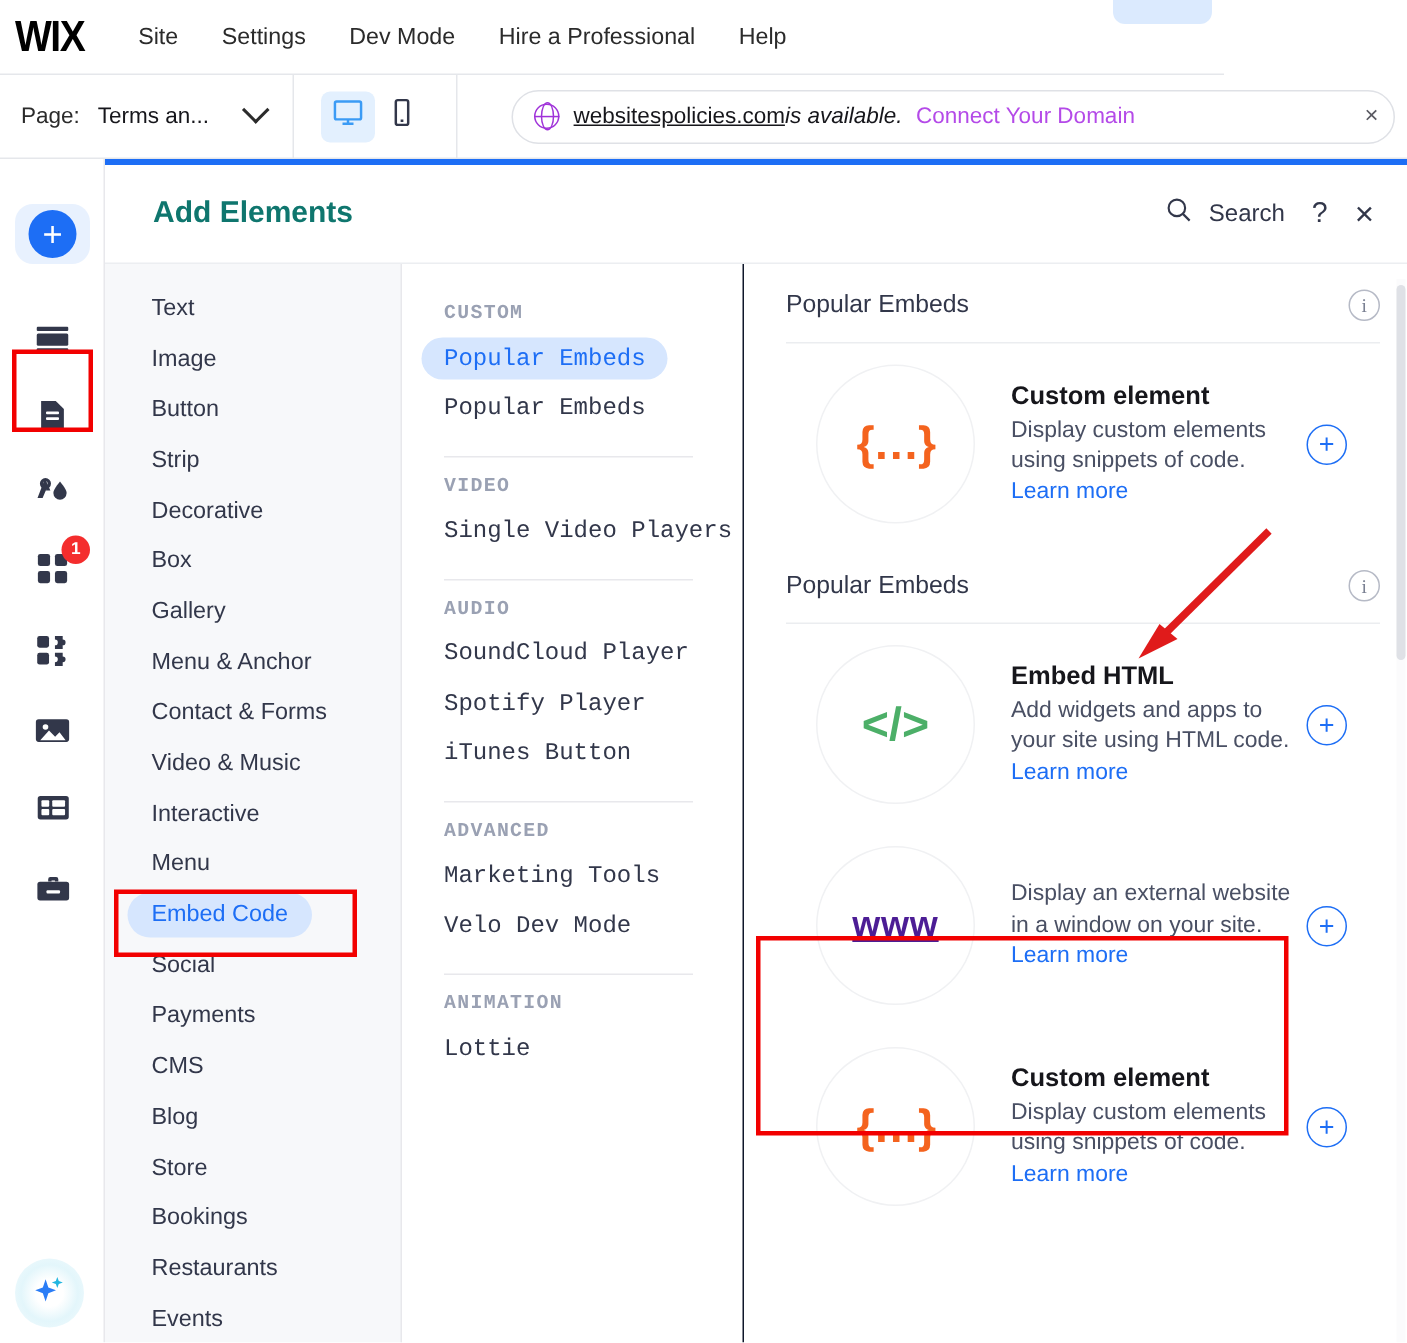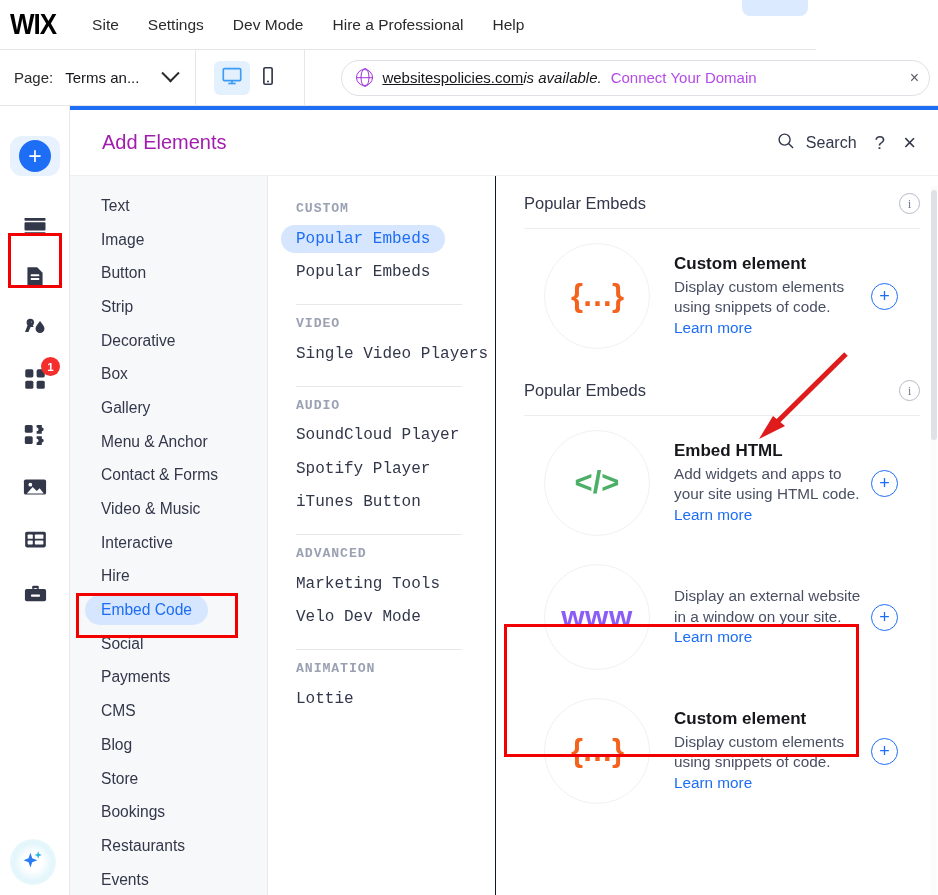--- a/index.html
+++ b/index.html
@@ -125,21 +125,21 @@
 
   
   .panel {
     position: absolute; top: 110px; left: 70px; width: 868px; height: 785px;
     background: #fff;
   }
   .panel-head {
     height: 66px; display: flex; align-items: center; padding: 0 22px 0 32px;
     border-bottom: 1px solid #eceef1;
   }
-  .panel-title { font-size: 20px; font-weight: normal; color: #a21caf; }
+  .panel-title { font-size: 20px; font-weight: bold; color: #0f766e; }
   .head-right { margin-left: auto; display: flex; align-items: center; gap: 18px; }
   .search-wrap { display: flex; align-items: center; gap: 10px; cursor: pointer; }
   .search-label { font-size: 16px; color: #32374a; }
   .qmark { font-size: 19px; color: #32374a; cursor: pointer; }
   .closex { font-size: 22px; color: #32374a; cursor: pointer; line-height: 1; }
 
   .panel-body { display: flex; height: 719px; }
 
   
   .col1 {
@@ -199,21 +199,21 @@
 
   .card { display: flex; align-items: center; padding: 14px 0 14px 0; }
   .thumb {
     width: 106px; height: 106px; border-radius: 50%;
     border: 1px solid #f0f1f3; flex: 0 0 auto;
     display: flex; align-items: center; justify-content: center;
     margin-left: 20px;
   }
   .thumb-braces { color: #f4631e; font-size: 31px; font-weight: bold; letter-spacing: -1px; }
   .thumb-code { color: #4caf68; font-size: 31px; font-weight: bold; }
-  .thumb-www { color: #8b5cf6; font-size: 30px; font-weight: bold; letter-spacing: 0.5px; }
+  .thumb-www { color: #4c1d95; font-size: 24px; font-weight: bold; letter-spacing: 0.5px; text-decoration: underline; }
   .card-body { margin-left: 24px; width: 194px; }
   .card-title { font-size: 17px; font-weight: bold; color: #16161b; margin-bottom: 3px; }
   .card-desc { font-size: 15.3px; color: #4a5064; line-height: 1.33; }
   .learn { color: #1d6ef5; cursor: pointer; }
   .plus-btn {
     margin-left: auto; margin-right: 22px;
     width: 27px; height: 27px; border-radius: 50%;
     border: 1.5px solid #1d6ef5; color: #1d6ef5; font-size: 18px; line-height: 0;
     display: flex; align-items: center; justify-content: center; cursor: pointer;
     flex: 0 0 auto;
@@ -441,21 +441,21 @@
           <div class="cat">
             <span>Contact &amp; Forms</span>
           </div>
           <div class="cat">
             <span>Video &amp; Music</span>
           </div>
           <div class="cat">
             <span>Interactive</span>
           </div>
           <div class="cat">
-            <span>Hire</span>
+            <span>Menu</span>
           </div>
           <div class="cat sel">
             <span class="pill">Embed Code</span>
           </div>
           <div class="cat">
             <span>Social</span>
           </div>
           <div class="cat">
             <span>Payments</span>
           </div>

